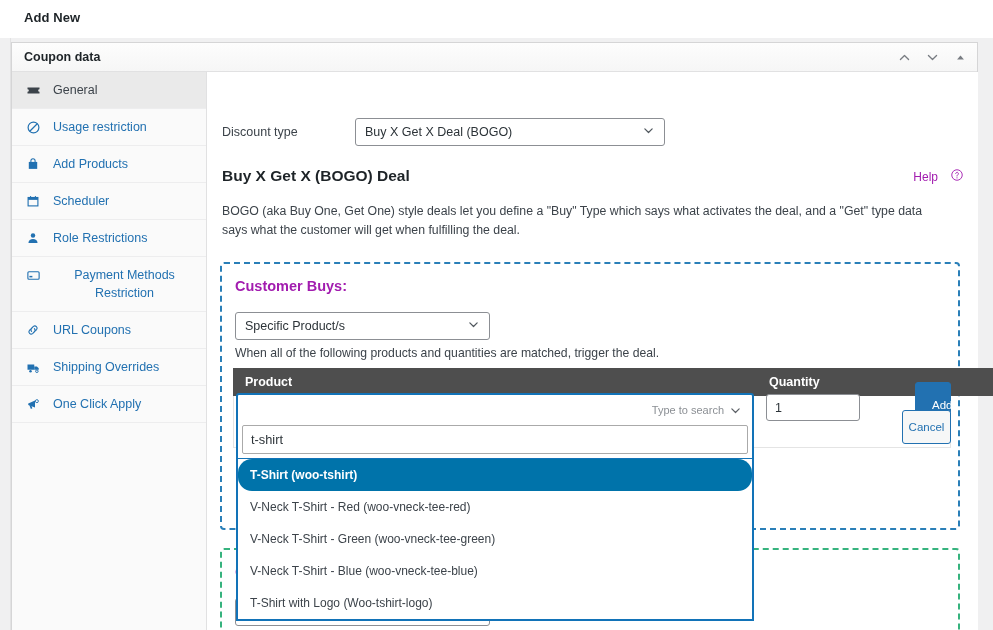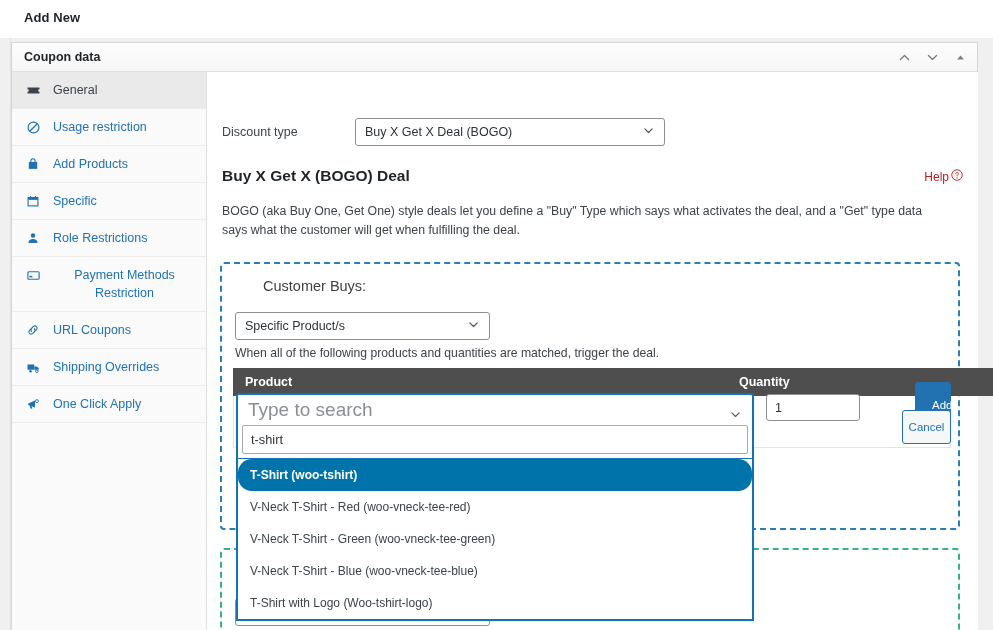--- a/index.html
+++ b/index.html
@@ -140,60 +140,60 @@
     color: #50575e;
   }
   .sel-discount { width: 310px; }
 
   .deal-title {
     position: absolute; left: 14px; top: 95px;
     font-size: 15.5px; font-weight: bold; color: #1d2327;
   }
   .help-link {
     position: absolute; right: 14px; top: 96px;
-    font-size: 12px; color: #b91c1c;
-    display: flex; align-items: center; gap: 1px;
+    font-size: 12px; color: #a21caf;
+    display: flex; align-items: center; gap: 12px;
     cursor: pointer;
   }
   .deal-desc {
     position: absolute; left: 14px; top: 130px;
     width: 728px;
     font-size: 12.3px; line-height: 19px; color: #3c434a;
   }
 
   
   .panel-buys {
     position: absolute; left: 12px; top: 190px;
     width: 740px; height: 268px;
     border: 2px dashed #2a7fb8;
     border-radius: 4px;
     background: #fff;
   }
   .panel-title {
     position: absolute; left: 13px; top: 14px;
-    font-size: 14.5px; font-weight: normal; color: #404040; margin-left: 28px;
+    font-size: 14.5px; font-weight: bold; color: #a21caf;
   }
   .sel-buys {
     position: absolute; left: 13px; top: 48px;
     width: 255px;
   }
   .panel-hint {
     position: absolute; left: 13px; top: 82px;
     font-size: 12.2px; color: #3c434a;
   }
 
   .ptable-head {
     position: absolute; left: 11px; top: 104px;
     width: 852px; height: 28px;
     background: #4e4e4e;
     display: flex; align-items: center;
     color: #fff; font-size: 12.5px; font-weight: bold;
   }
   .pth-product { position: absolute; left: 12px; }
-  .pth-qty { position: absolute; left: 506px; }
+  .pth-qty { position: absolute; left: 536px; }
 
   .ptable-row {
     position: absolute; left: 11px; top: 132px;
     width: 718px; height: 52px;
     border: 1px solid #e4e4e4;
     border-top: none;
     background: #fff;
   }
 
   
@@ -203,22 +203,23 @@
     z-index: 40;
     border: 2px solid #1273b8;
     border-radius: 3px 3px 0 0;
     background: #fff;
   }
   .s2-field {
     position: relative;
     height: 30px;
     display: flex; align-items: center;
     padding: 0 28px 0 10px;
-    font-size: 19px; color: #8b8f94;
-    cursor: pointer;
+    font-size: 11px; color: #8b8f94;
+    cursor: pointer;
+    justify-content: flex-end;
   }
   .s2-field .chev { position: absolute; right: 10px; top: 9px; color: #5c6066; }
   .s2-searchwrap { padding: 0 4px 4px 4px; }
   .s2-search {
     width: 100%; height: 29px;
     border: 1px solid #aaa;
     border-radius: 2px;
     padding: 0 8px;
     font-family: "Liberation Sans", sans-serif;
     font-size: 12.8px; color: #2c3338;
@@ -367,21 +368,21 @@
 
       <div class="side-item">
         <span class="side-ico">
           <svg width="14" height="14" viewBox="0 0 20 20">
               <rect x="3" y="5" width="14" height="12" fill="none" stroke="currentColor" stroke-width="1.6"></rect>
               <rect x="3" y="5" width="14" height="3.4" fill="currentColor"></rect>
               <line x1="6.5" y1="3" x2="6.5" y2="6" stroke="currentColor" stroke-width="1.6"></line>
               <line x1="13.5" y1="3" x2="13.5" y2="6" stroke="currentColor" stroke-width="1.6"></line>
             </svg>
         </span>
-        <span class="side-label">Specific</span>
+        <span class="side-label">Scheduler</span>
       </div>
 
       <div class="side-item">
         <span class="side-ico">
           <svg width="14" height="14" viewBox="0 0 20 20">
               <circle cx="10" cy="6.5" r="3.2" fill="currentColor"></circle>
               <path d="M3.5 17c0-3.6 2.9-5.6 6.5-5.6s6.5 2 6.5 5.6z" fill="currentColor"></path>
             </svg>
         </span>
         <span class="side-label">Role Restrictions</span>

